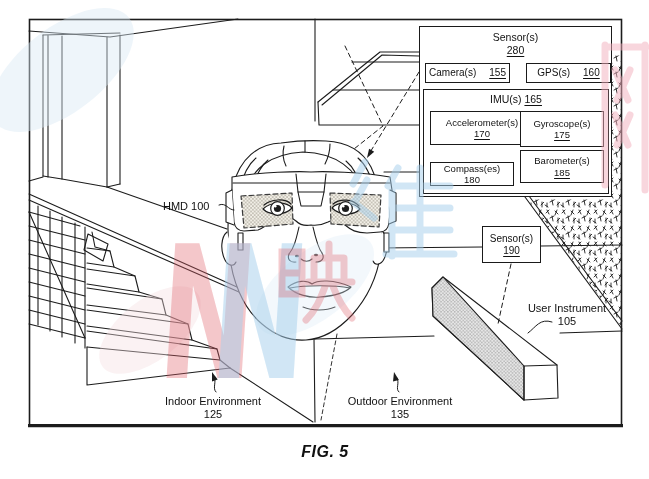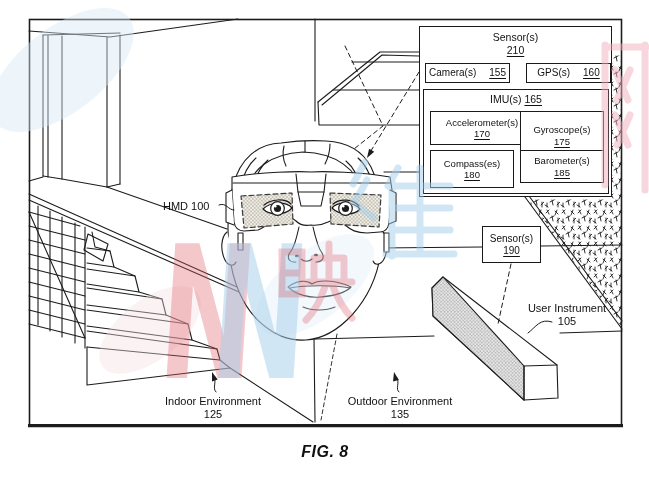--- a/index.html
+++ b/index.html
@@ -163,44 +163,44 @@
     <path d="M212,372 L217.7,379.6 L212,381.5 Z" fill="#1c1c1c" stroke="none"></path>
     <path d="M394,372 L398.9,380.1 L393,381.4 Z" fill="#1c1c1c" stroke="none"></path>
   </g>
 </svg>
 
 <div class="overlay">
 
   <div class="pbox" style="left:419px;top:26px;width:193px;height:171px;justify-content:flex-start;">
     <div class="bx-title">
       <span>Sensor(s)</span><br>
-      <span class="u">210</span>
+      <span class="u">280</span>
     </div>
     <div class="pbox row1" style="left:5px;top:36px;width:85px;height:20px;">
       <span>Camera(s)</span>
       <span class="u">155</span>
     </div>
     <div class="pbox row1" style="left:106px;top:36px;width:85px;height:20px;">
       <span>GPS(s)</span>
       <span class="u">160</span>
     </div>
     <div class="pbox" style="left:3px;top:62px;width:186px;height:105px;justify-content:flex-start;">
       <div class="bx-title" style="top:3px;">
         <span>IMU(s)</span>
         <span class="u">165</span>
       </div>
       <div class="pbox small" style="left:6px;top:21px;width:104px;height:34px;text-align:right;">
         <span>Accelerometer(s)</span>
         <span class="u">170</span>
       </div>
-      <div class="pbox small" style="left:96px;top:21px;width:84px;height:49px;align-items:center;">
+      <div class="pbox small" style="left:96px;top:21px;width:84px;height:36px;align-items:center;">
         <span>Gyroscope(s)</span>
         <span class="u">175</span>
       </div>
-      <div class="pbox small" style="left:6px;top:60px;width:84px;height:38px;">
+      <div class="pbox small" style="left:6px;top:72px;width:84px;height:24px;">
         <span>Compass(es)</span>
         <span class="u">180</span>
       </div>
       <div class="pbox small" style="left:96px;top:60px;width:84px;height:33px;text-align:right;">
         <span>Barometer(s)</span>
         <span class="u">185</span>
       </div>
     </div>
   </div>
 
@@ -223,21 +223,21 @@
     <span class="l2">135</span>
   </div>
 
   <div class="lbl" style="left:512px;top:302px;width:110px;">
     <span class="l2">User Instrument</span>
     <span class="l2">105</span>
   </div>
 </div>
 
 <div class="caption">
-  <span>FIG. 8</span>
+  <span>FIG. 5</span>
 </div>
 
 <svg class="wm" width="649" height="479" viewBox="0 0 649 479" aria-hidden="true">
 
   <g>
     <ellipse cx="62" cy="70" rx="85" ry="42" transform="rotate(-38 62 70)" fill="#d9e9f5" opacity="0.45"></ellipse>
     <ellipse cx="150" cy="330" rx="60" ry="30" transform="rotate(-38 150 330)" fill="#f6dee2" opacity="0.4"></ellipse>
     <ellipse cx="315" cy="285" rx="70" ry="34" transform="rotate(-38 315 285)" fill="#dcebf7" opacity="0.35"></ellipse>
   </g>
 

